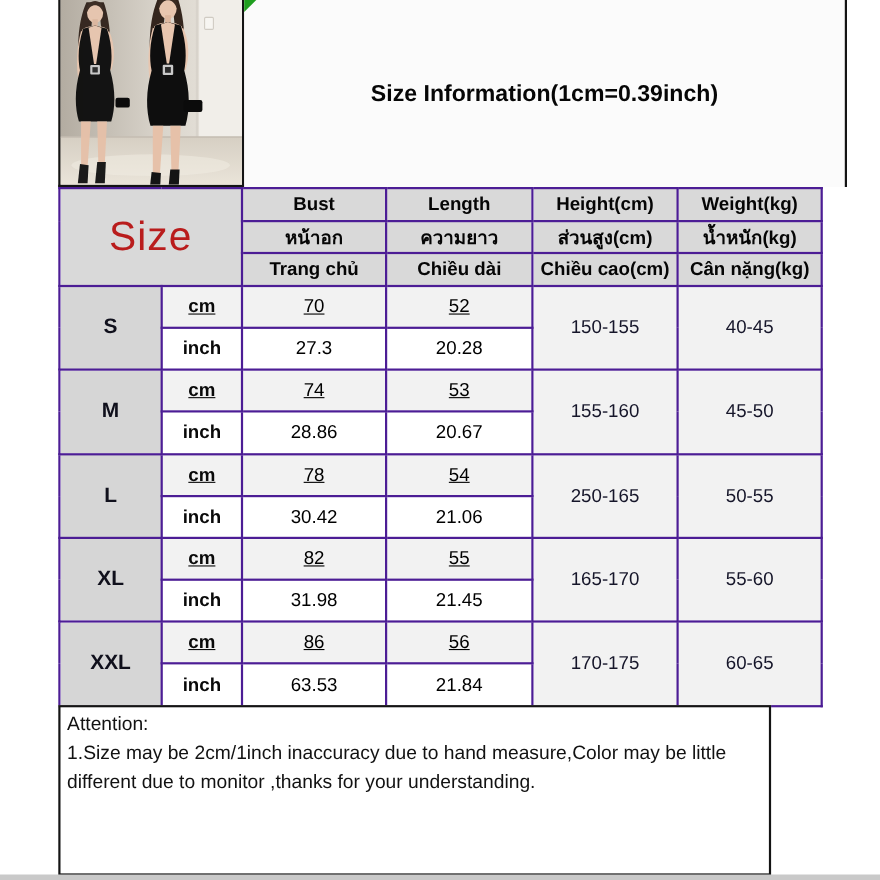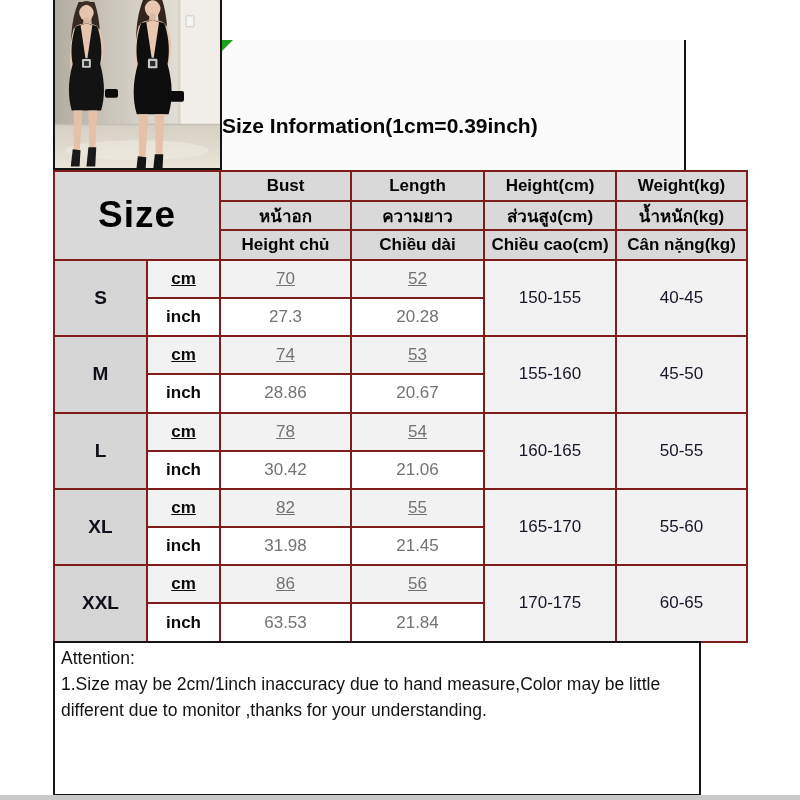--- a/index.html
+++ b/index.html
@@ -10,49 +10,48 @@
   }
   
   .photo-cell{
     position:absolute;left:53px;top:0;width:169px;height:170px;
     border:2px solid #141414;border-top:none;box-sizing:border-box;
     background:#d8d2c9;overflow:hidden;
   }
   .photo-cell svg{display:block;width:100%;height:100%;}
   
   .title-box{
-    position:absolute;left:222px;top:0;width:464px;height:170px;
+    position:absolute;left:222px;top:0;width:548px;height:170px;
     border-right:2px solid #141414;box-sizing:border-box;background:#fbfbfb;
-    display:flex;flex-direction:column;justify-content:center;align-items:flex-start;
+    display:flex;flex-direction:column;justify-content:center;align-items:center;
     text-align:center;
-    margin-top:40px;
   }
   .title-line{font-size:21px;font-weight:bold;line-height:31px;color:#060606;}
   .corner-flag{
     position:absolute;left:0;top:0;width:0;height:0;
     border-top:11px solid #1f9e1f;border-right:11px solid transparent;
   }
   
   table.size-table{
     position:absolute;left:53px;top:170px;width:693px;
     border-collapse:collapse;table-layout:fixed;
   }
   table.size-table td{
-    border:2px solid #7f1d1d;text-align:center;vertical-align:middle;
+    border:2px solid #4c1d95;text-align:center;vertical-align:middle;
     padding:0;overflow:hidden;white-space:nowrap;
   }
   tr.hr{height:29.6px;}
   tr.br{height:38.2px;}
   .hdr{background:#d9d9d9;font-weight:bold;font-size:17px;color:#050505;}
-  .corner{background:#d9d9d9;font-weight:bold;font-size:37px;color:#000000;letter-spacing:1px;}
+  .corner{background:#d9d9d9;font-weight:normal;font-size:37px;color:#b91c1c;letter-spacing:1px;}
   .size-col{background:#d6d6d6;font-weight:bold;font-size:19px;color:#10101c;}
   .unit{font-weight:bold;font-size:17px;color:#0a0a0a;}
   .cm-bg{background:#f2f2f2;text-decoration:underline;}
   .inch-bg{background:#ffffff;margin-left:24px;}
-  .val{font-size:17px;color:#737373;}
+  .val{font-size:17px;color:#000000;}
   .range{background:#f2f2f2;font-size:17px;color:#16162a;margin-left:16px;}
   
   .attention-box{
     position:absolute;left:53px;top:641px;width:648px;height:155px;
     border:2px solid #141414;box-sizing:border-box;background:#ffffff;
     padding:2px 6px;font-size:17.5px;line-height:26px;color:#121212;
   }
   
   .bottom-strip{
     position:absolute;left:0;top:795px;width:800px;height:5px;background:#c9c9c9;
@@ -128,21 +127,21 @@
       <td class="hdr">Height(cm)</td>
       <td class="hdr">Weight(kg)</td>
     </tr>
     <tr class="hr">
       <td class="hdr">หน้าอก</td>
       <td class="hdr">ความยาว</td>
       <td class="hdr">ส่วนสูง(cm)</td>
       <td class="hdr">น้ำหนัก(kg)</td>
     </tr>
     <tr class="hr">
-      <td class="hdr">Height chủ</td>
+      <td class="hdr">Trang chủ</td>
       <td class="hdr">Chiều dài</td>
       <td class="hdr">Chiều cao(cm)</td>
       <td class="hdr">Cân nặng(kg)</td>
     </tr>
 
     <tr class="br">
       <td class="size-col" rowspan="2">S</td>
       <td class="unit cm-bg">cm</td>
       <td class="val cm-bg">70</td>
       <td class="val cm-bg">52</td>
@@ -167,21 +166,21 @@
       <td class="unit inch-bg">inch</td>
       <td class="val inch-bg">28.86</td>
       <td class="val inch-bg">20.67</td>
     </tr>
 
     <tr class="br">
       <td class="size-col" rowspan="2">L</td>
       <td class="unit cm-bg">cm</td>
       <td class="val cm-bg">78</td>
       <td class="val cm-bg">54</td>
-      <td class="range" rowspan="2">160-165</td>
+      <td class="range" rowspan="2">250-165</td>
       <td class="range" rowspan="2">50-55</td>
     </tr>
     <tr class="br">
       <td class="unit inch-bg">inch</td>
       <td class="val inch-bg">30.42</td>
       <td class="val inch-bg">21.06</td>
     </tr>
 
     <tr class="br">
       <td class="size-col" rowspan="2">XL</td>

